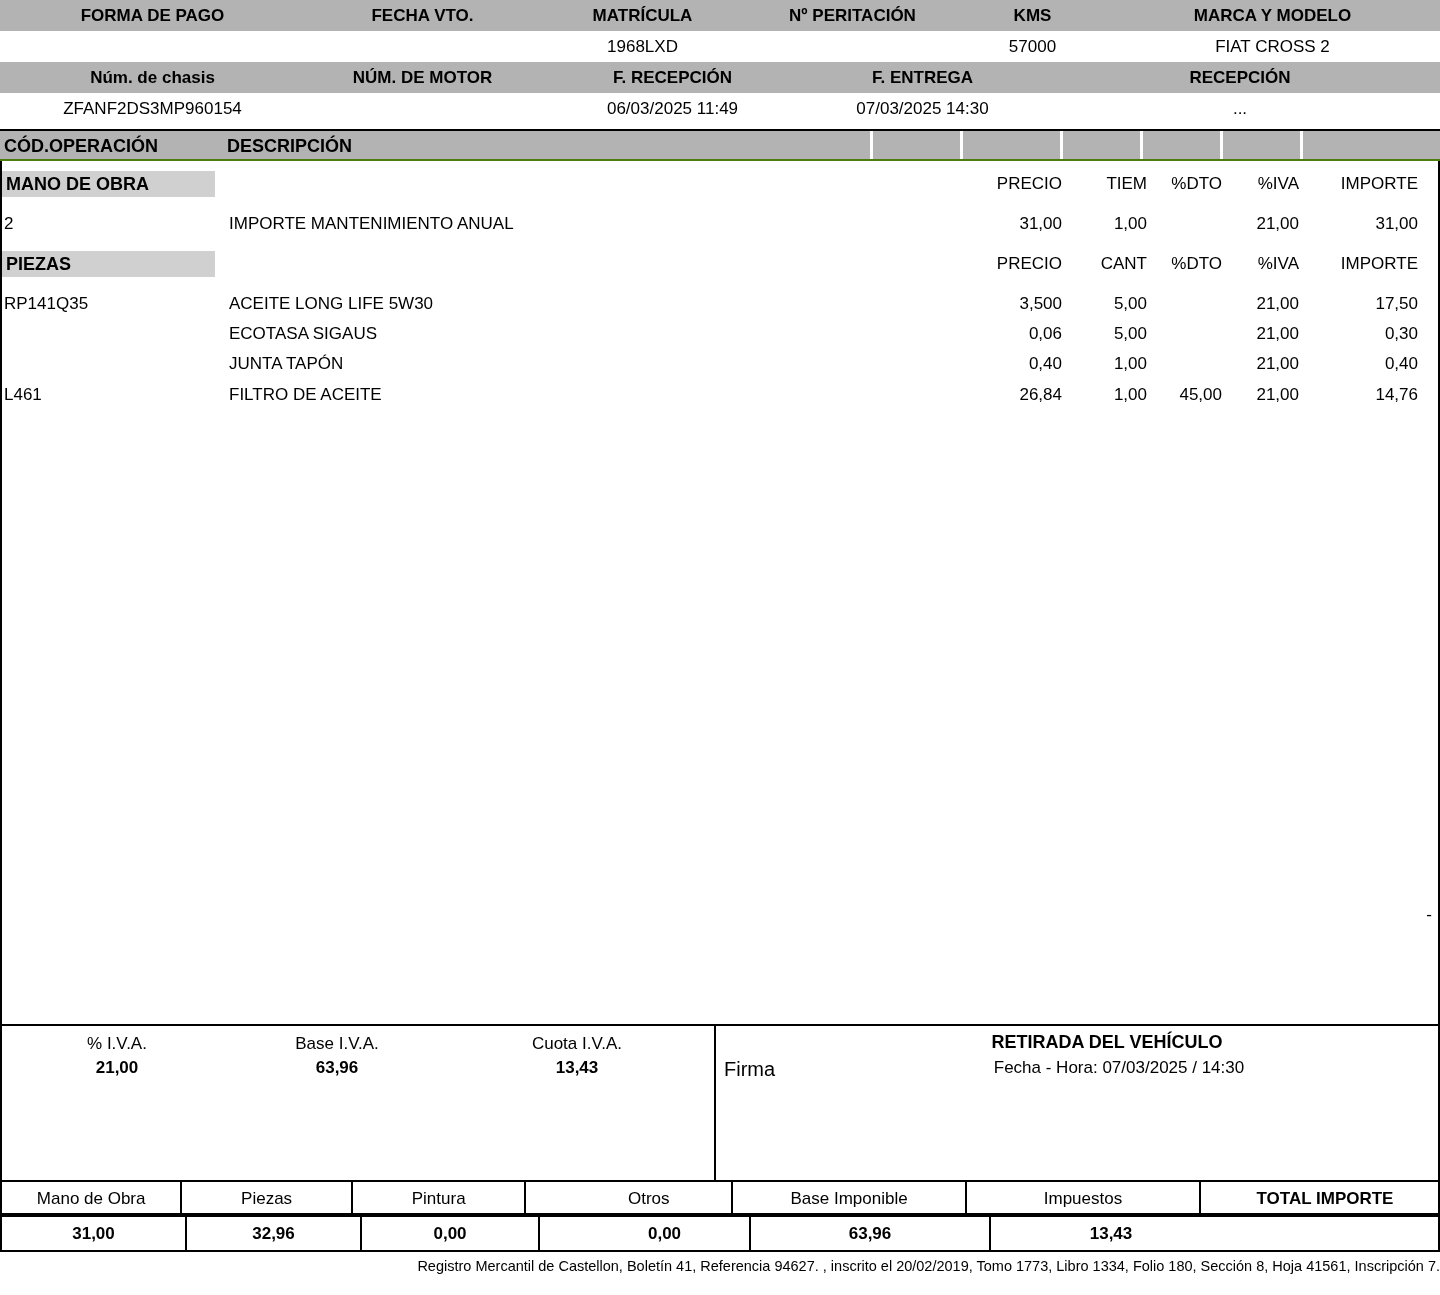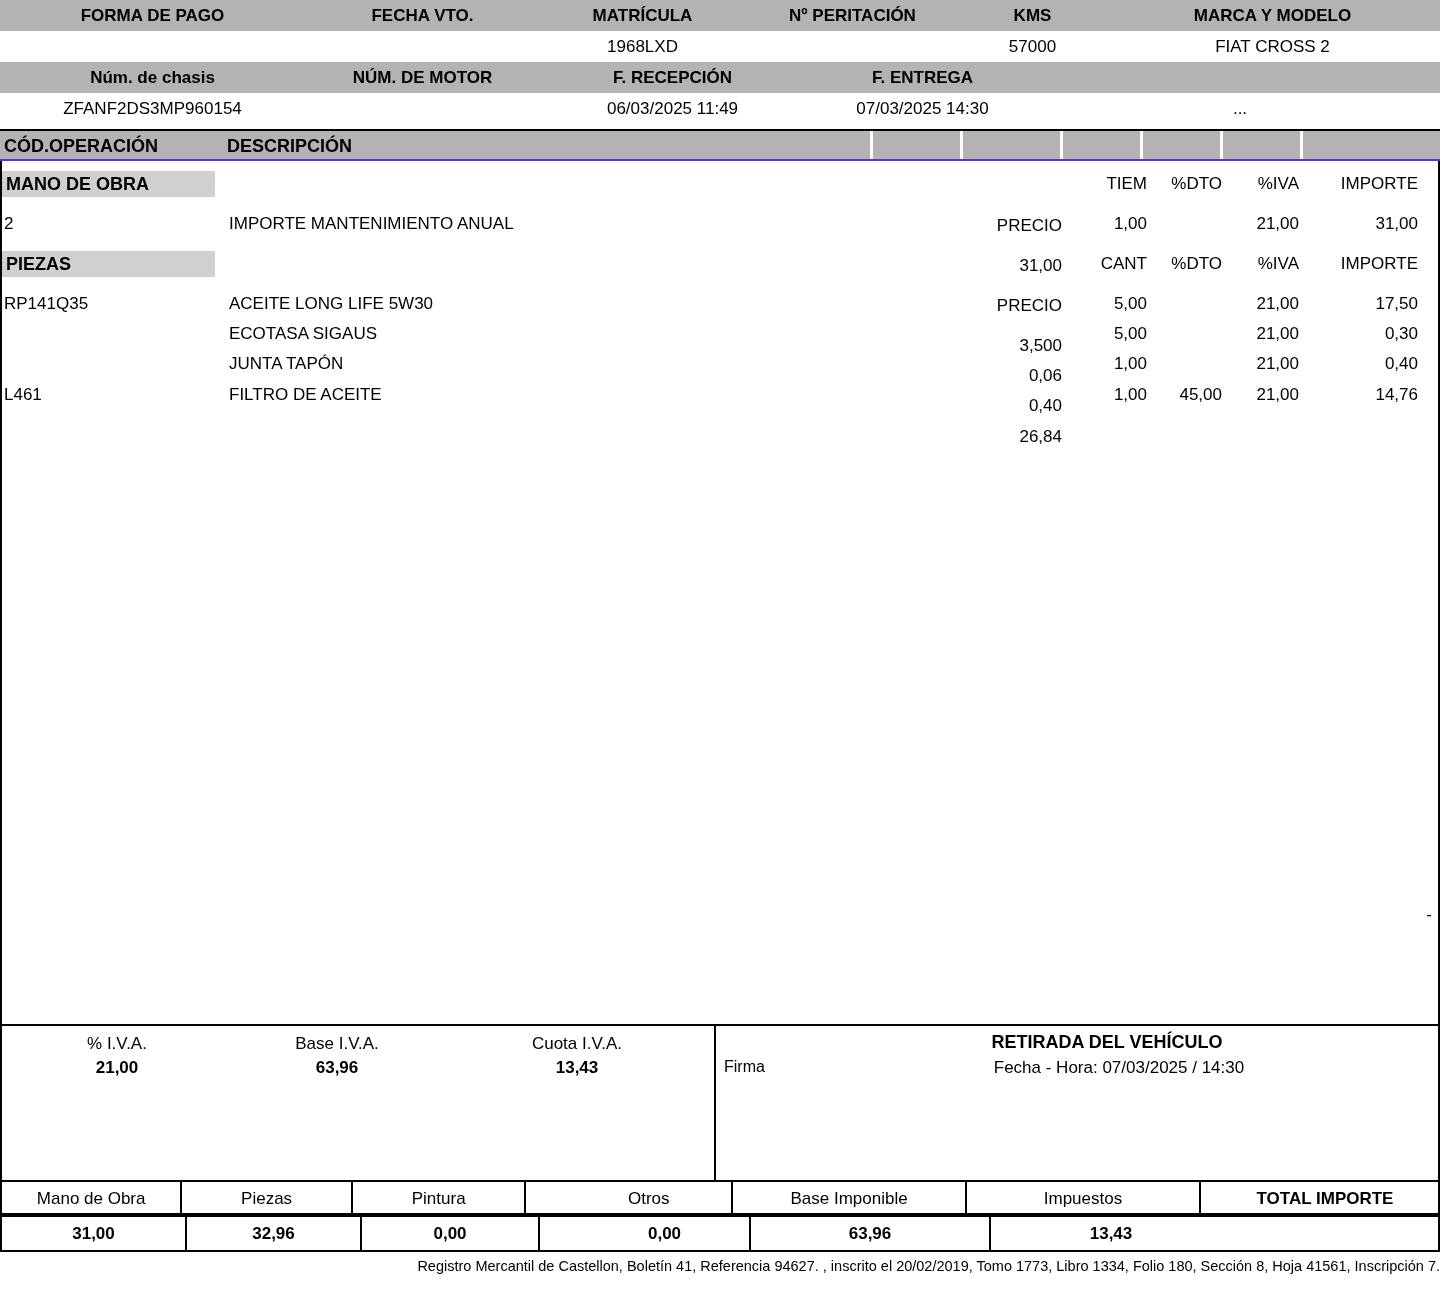--- a/index.html
+++ b/index.html
@@ -51,21 +51,21 @@
   .d4 { width: 235px; }
   .d5 { width: 400px; }
 
   
   .opband {
     position: relative;
     height: 32px;
     background: #b3b3b3;
     margin-top: 5px;
     border-top: 2px solid #000;
-    border-bottom: 2px solid #6d28d9;
+    border-bottom: 2px solid #4d7c0f;
     font-weight: bold;
     font-size: 18px;
   }
   .opband .t1 { position: absolute; left: 4px; top: 5px; }
   .opband .t2 { position: absolute; left: 227px; top: 5px; }
   .opband .seg {
     position: absolute; top: 0; bottom: 0;
     background: #ffffff; width: 3px;
   }
 
@@ -99,21 +99,21 @@
     left: 0; right: 0;
     height: 26px;
     line-height: 26px;
     font-size: 17px;
   }
   .line .code { position: absolute; left: 2px; }
   .line .desc { position: absolute; left: 227px; }
   .line .n { position: absolute; text-align: right; }
 
   
-  .col-precio  { width: 120px; left: 940px; margin-top: 42px; }
+  .col-precio  { width: 120px; left: 940px; }
   .col-tiem    { width: 90px;  left: 1055px; }
   .col-dto     { width: 90px;  left: 1130px; }
   .col-iva     { width: 90px;  left: 1207px; }
   .col-importe { width: 120px; left: 1296px; }
 
   .dash-right {
     position: absolute;
     right: 6px;
     top: 744px;
     font-size: 17px;
@@ -142,21 +142,21 @@
   .retirada-title {
     position: absolute; left: 0; right: 0; top: 6px;
     text-align: center; font-weight: bold; font-size: 18px;
     padding-left: 60px;
   }
   .retirada-sub {
     position: absolute; left: 0; right: 0; top: 32px;
     text-align: center; font-size: 17px; padding-left: 84px;
   }
   .firma-lab {
-    position: absolute; left: 8px; top: 32px; font-size: 16px;
+    position: absolute; left: 8px; top: 32px; font-size: 20px;
   }
 
   
   .tot-table {
     display: flex;
     border-left: 2px solid #000;
     border-right: 2px solid #000;
     border-bottom: 2px solid #000;
   }
   .tot-table .tcell {
@@ -204,20 +204,21 @@
     <div class="cell c4"></div>
     <div class="cell c5">57000</div>
     <div class="cell c6">FIAT CROSS 2</div>
   </div>
 
   <div class="hdr-row">
     <div class="cell d1">Núm. de chasis</div>
     <div class="cell d2">NÚM. DE MOTOR</div>
     <div class="cell d3">F. RECEPCIÓN</div>
     <div class="cell d4">F. ENTREGA</div>
+    <div class="cell d5">RECEPCIÓN</div>
   </div>
   <div class="val-row">
     <div class="cell d1">ZFANF2DS3MP960154</div>
     <div class="cell d2"></div>
     <div class="cell d3">06/03/2025 11:49</div>
     <div class="cell d4">07/03/2025 14:30</div>
     <div class="cell d5">...</div>
   </div>
 
   <div class="opband">

